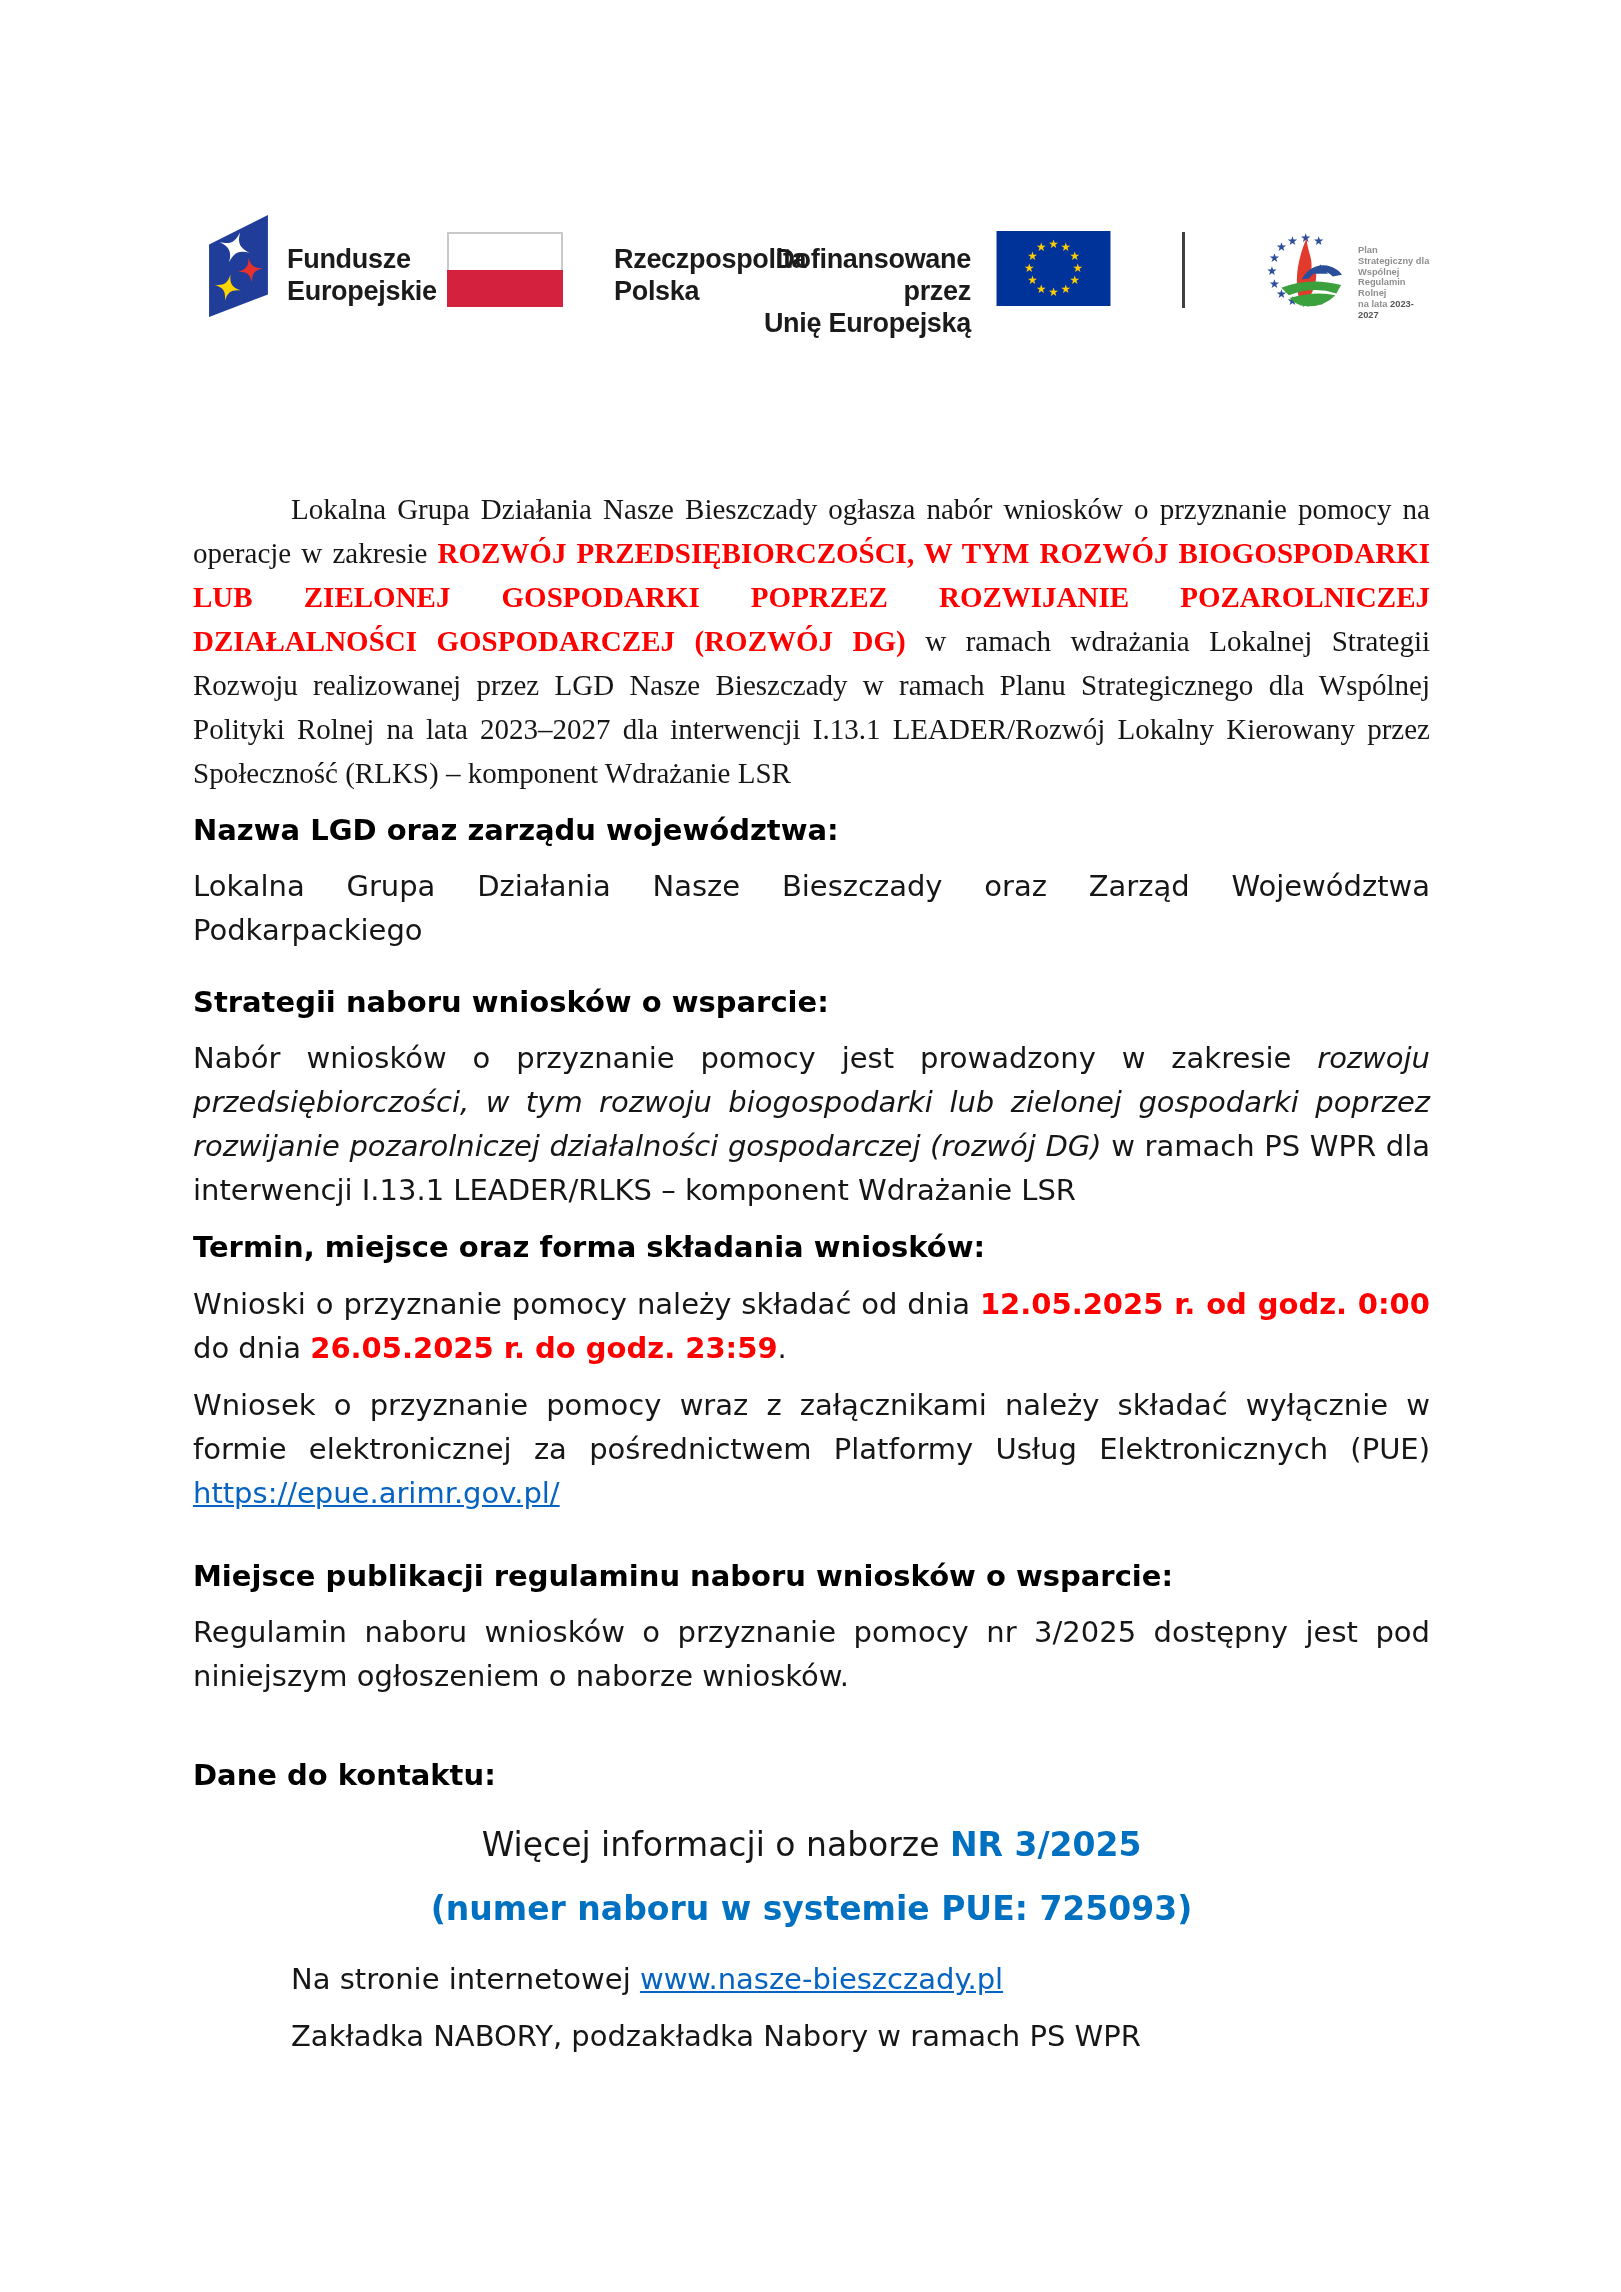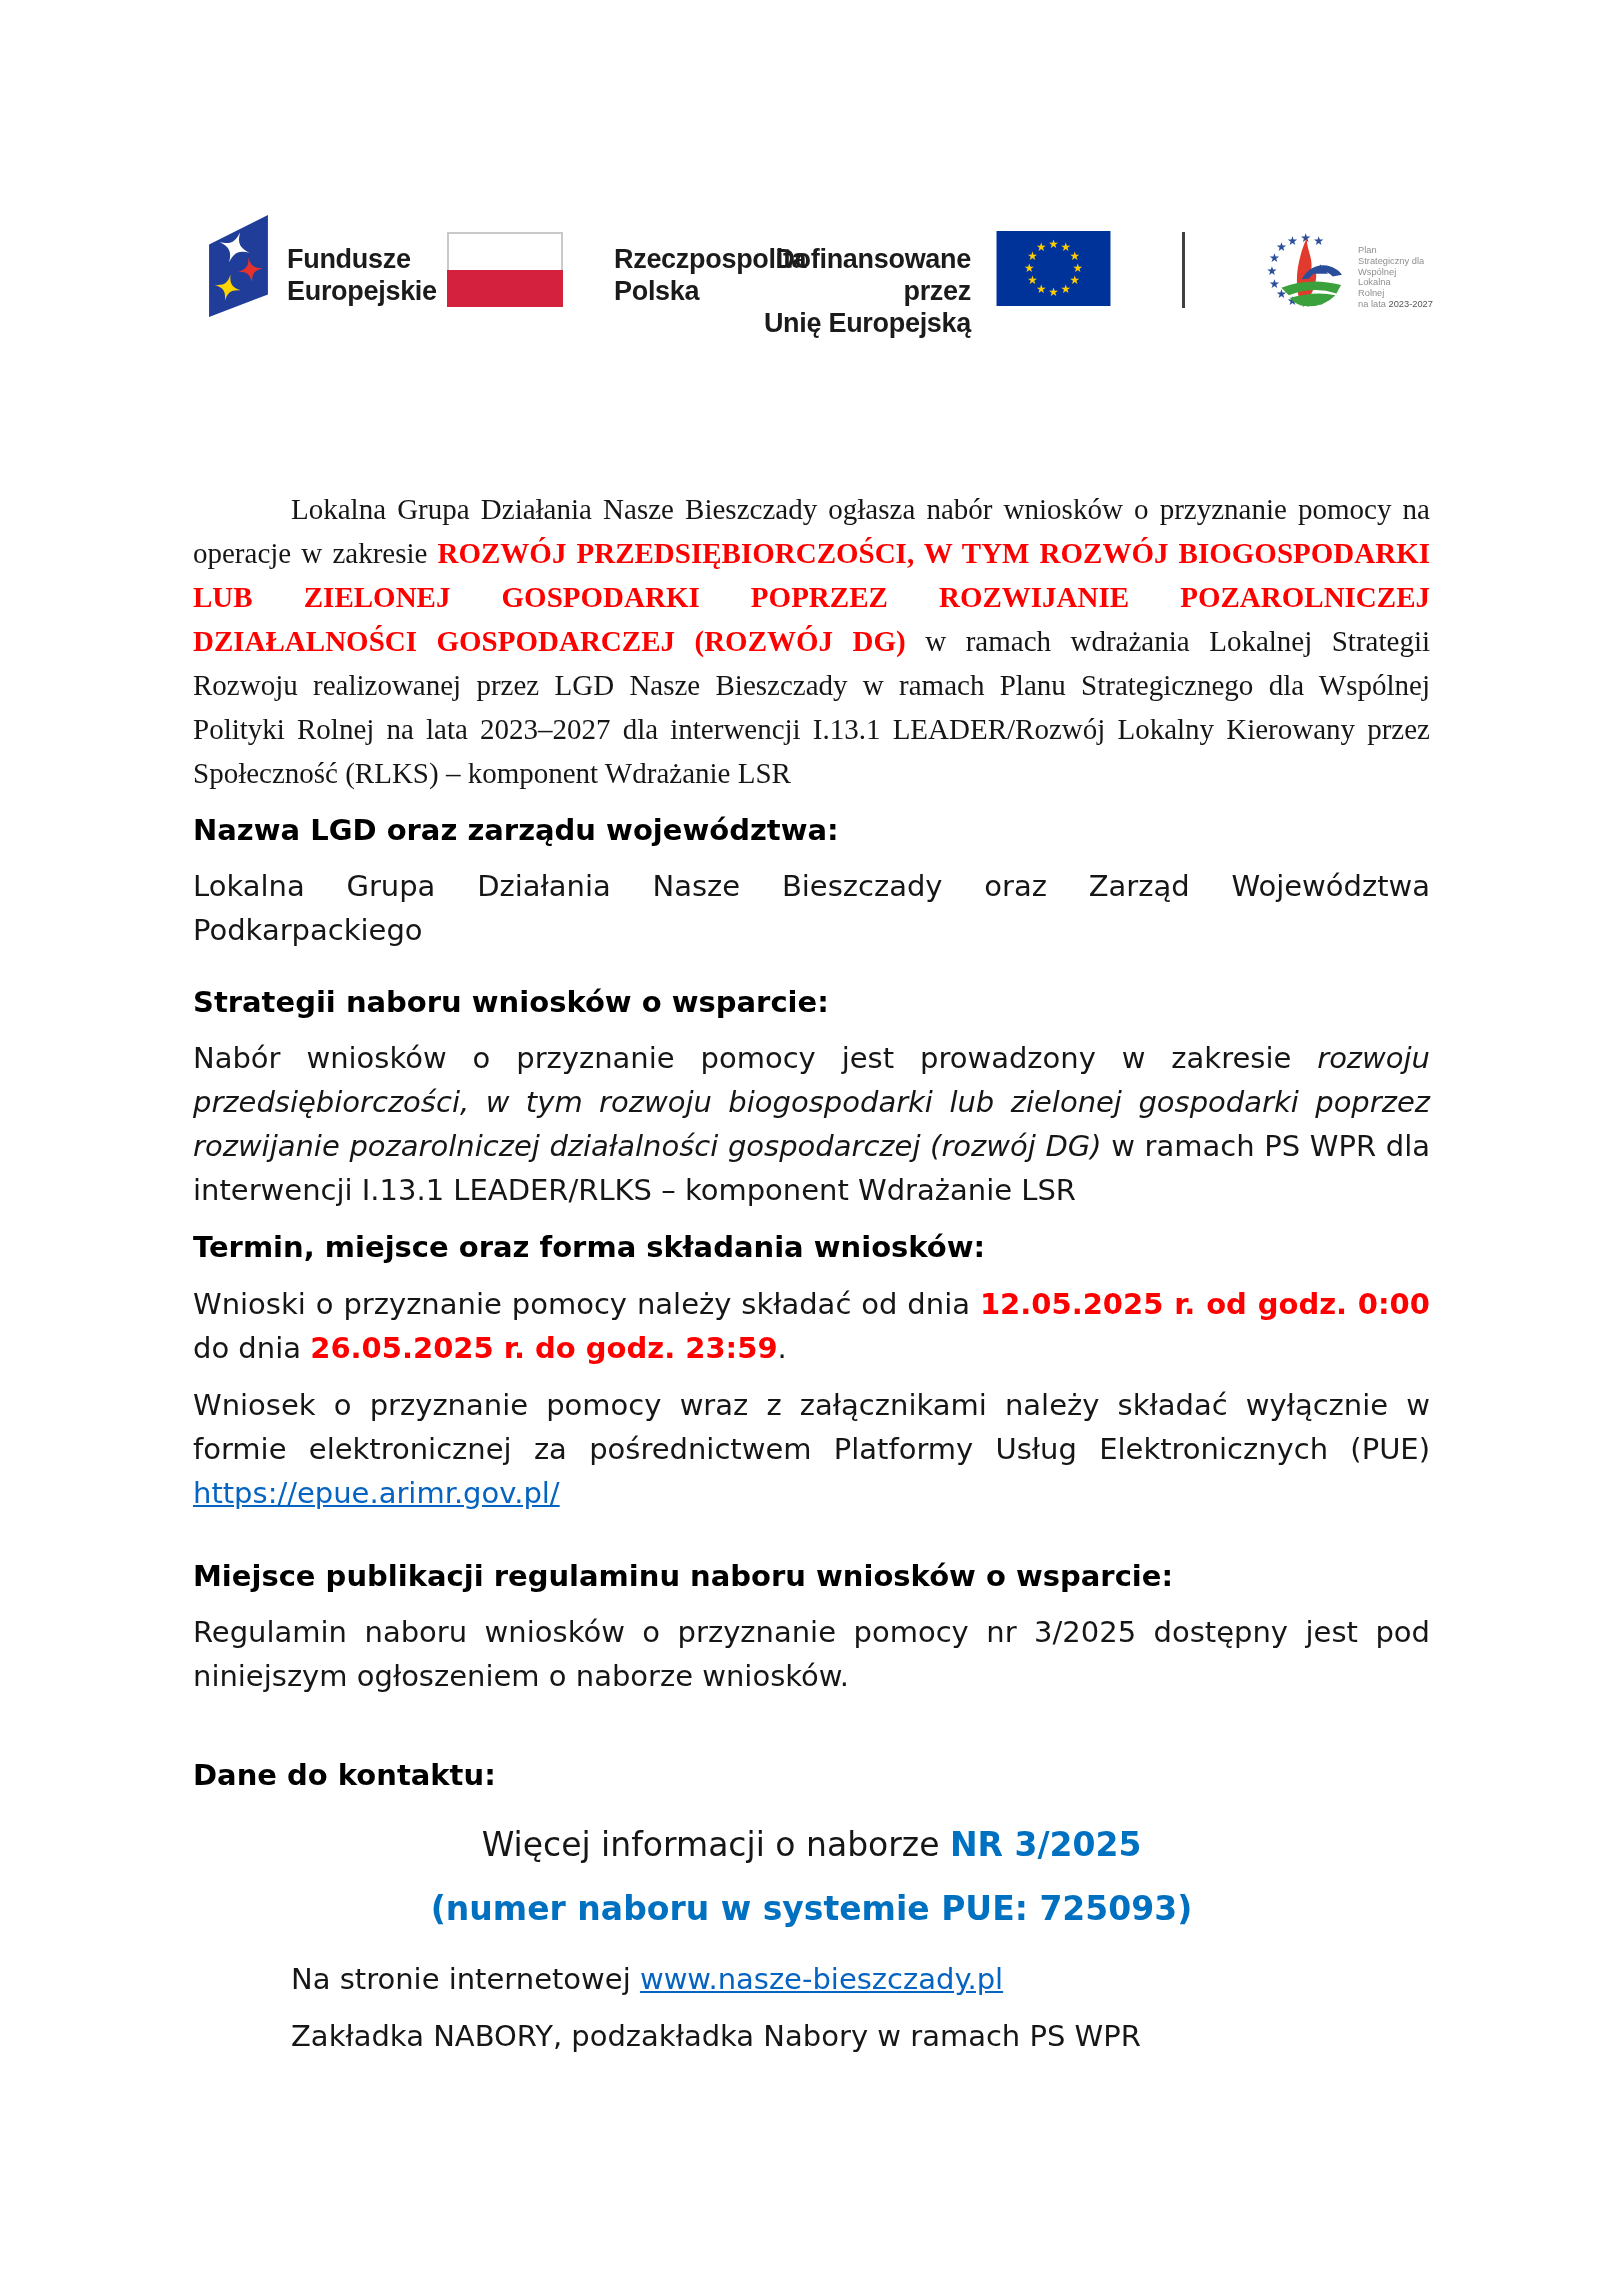--- a/index.html
+++ b/index.html
@@ -24,21 +24,21 @@
   .pl-flag .half-white{height:50%;background:#ffffff;border:2px solid #c9c9c9;border-bottom:none;box-sizing:border-box;}
   .pl-flag .half-red{height:50%;background:#d4213d;}
   .pl-label{left:614px;top:243px;}
   .eu-label{left:704px;top:243px;width:267px;text-align:right;}
   .eu-flag{left:996px;top:231px;}
   .hdr-divider{left:1182px;top:232px;width:2.9px;height:76px;background:#3f3f3f;}
   .pswpr{left:1247px;top:229px;}
   .pswpr-text{
     left:1358px;top:245px;width:76px;
     font-family:"Liberation Sans","DejaVu Sans",sans-serif;
-    font-size:9.3px;line-height:10.8px;color:#8f8f8f;font-weight:normal;
+    font-size:9.3px;line-height:10.8px;color:#8f8f8f;font-weight:bold;
   }
   .pswpr-text .years{color:#555555;}
   
   .content{
     position:absolute;left:193px;right:191px;top:487px;
     font-size:29px;line-height:44px;text-align:justify;
   }
   .content p{margin:0 0 12.7px 0;}
   .content h2{font-size:29px;line-height:44px;margin:0 0 12.7px 0;font-weight:bold;color:#000000;}
   .indent-first{text-indent:98px;font-family:Liberation Serif, serif;}
@@ -134,21 +134,21 @@
       <path d="M58,54 A25,25 0 0 1 101,49 L91,51 A15,15 0 0 0 66,53 Z" fill="#2b4e9b"></path>
       <path d="M78,38 L86,48 L70,48 Z" fill="#2b4e9b"></path>
       <path d="M36,63 Q66,51 100,60 L95,69 Q70,61 44,71 Z" fill="#3ba13c"></path>
       <path d="M45,74 Q72,66 94,71 Q79,86 57,82 Q49,79 45,74 Z" fill="#3ba13c"></path>
     </svg>
   </div>
   <div class="hdr-item pswpr-text">
     <span style="display:block">Plan</span>
     <span style="display:block">Strategiczny dla</span>
     <span style="display:block">Wspólnej</span>
-    <span style="display:block">Lokalna</span>
+    <span style="display:block">Regulamin</span>
     <span style="display:block">Rolnej</span>
     <span style="display:block"><span>na lata </span><span class="years">2023-2027</span></span>
   </div>
 
   <main class="content">
 
     <p class="indent-first"><span>Lokalna Grupa Działania Nasze Bieszczady ogłasza nabór wniosków o przyznanie pomocy na operacje w zakresie </span><span class="red">ROZWÓJ PRZEDSIĘBIORCZOŚCI, W TYM ROZWÓJ BIOGOSPODARKI LUB ZIELONEJ GOSPODARKI POPRZEZ ROZWIJANIE POZAROLNICZEJ DZIAŁALNOŚCI GOSPODARCZEJ (ROZWÓJ DG)</span><span> w ramach wdrażania Lokalnej Strategii Rozwoju realizowanej przez LGD Nasze Bieszczady w ramach Planu Strategicznego dla Wspólnej Polityki Rolnej na lata 2023–2027 dla interwencji I.13.1 LEADER/Rozwój Lokalny Kierowany przez Społeczność (RLKS) – komponent Wdrażanie LSR</span></p>
 
     <h2>Nazwa LGD oraz zarządu województwa:</h2>
     <p>Lokalna Grupa Działania Nasze Bieszczady oraz Zarząd Województwa Podkarpackiego</p>

